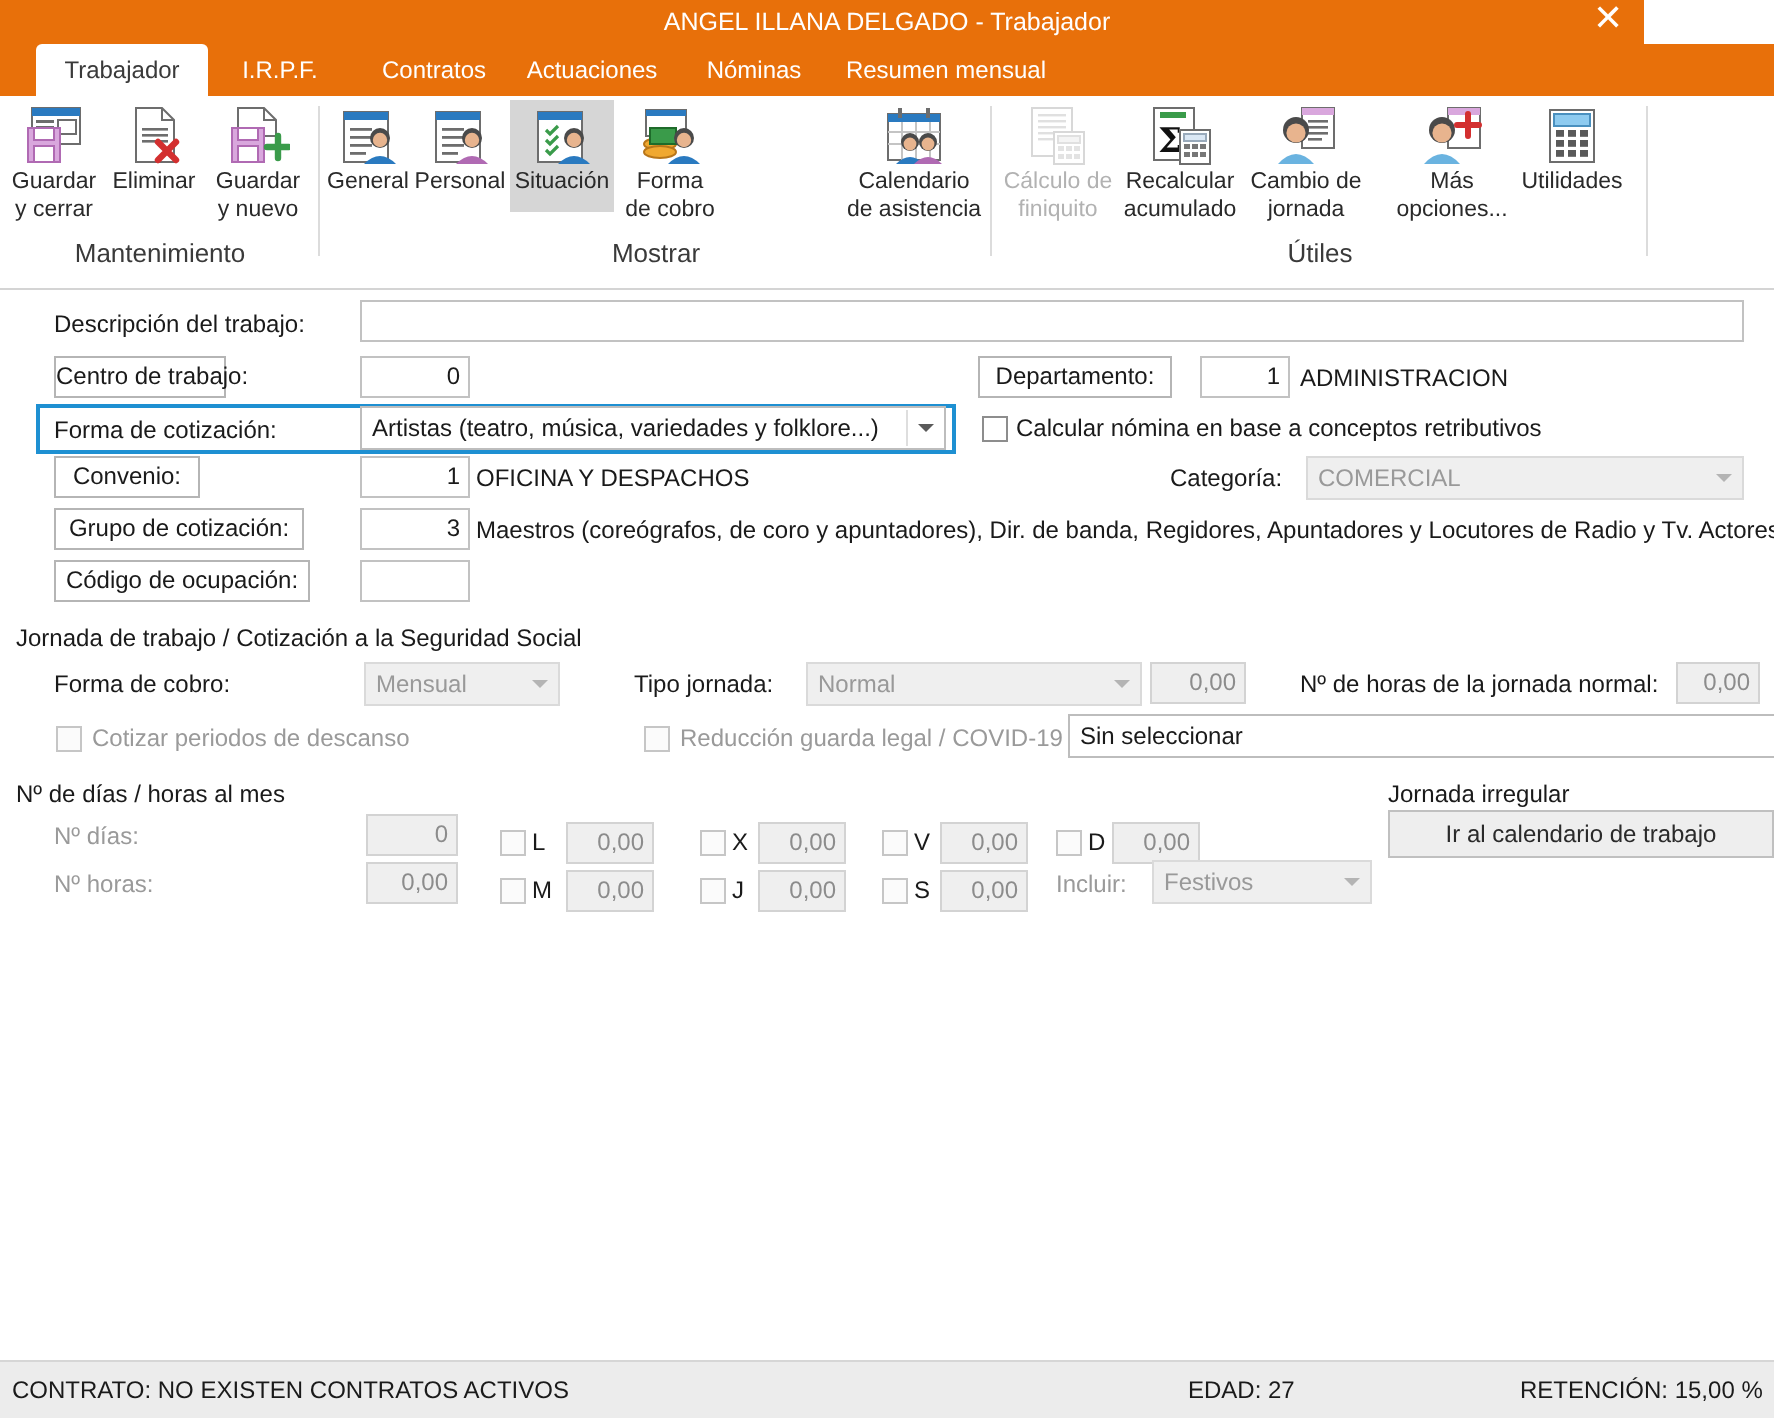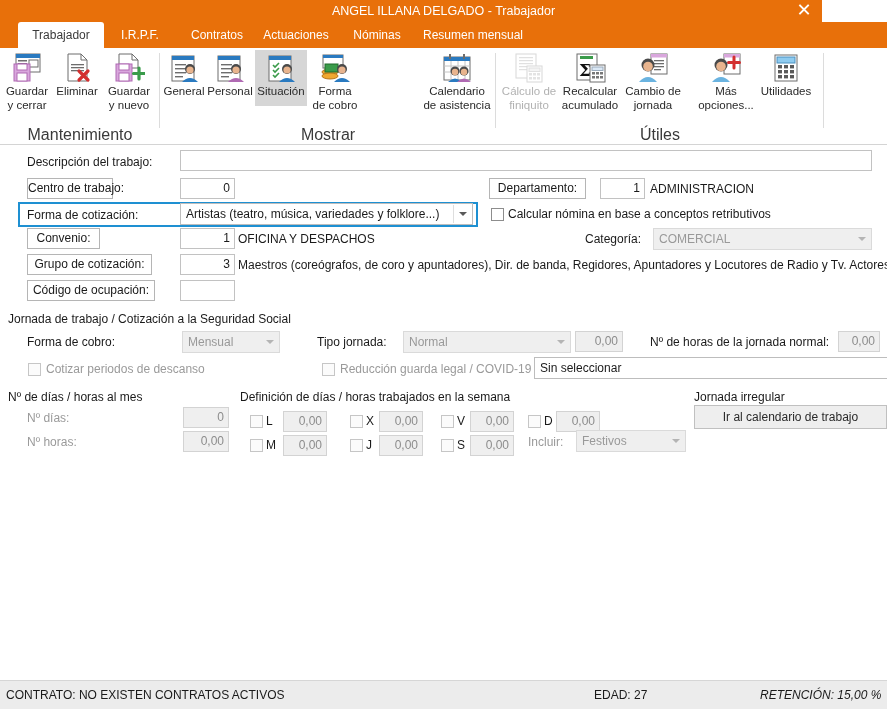--- a/index.html
+++ b/index.html
@@ -41,22 +41,22 @@
     background:#ffffff;color:#3a3a3a;border-radius:3px 3px 0 0;
   }
 
   
   .ribbon{
     position:absolute;left:0;top:48px;width:887px;height:96px;
     background:#ffffff;border-bottom:1px solid #d4d4d4;
   }
   .rgroup{position:absolute;top:0;height:96px;}
   .rgroup .gname{
-    position:absolute;bottom:0;left:0;width:100%;
-    text-align:center;font-size:16px;color:#3a3a3a;
+    position:absolute;bottom:10px;left:0;width:100%;
+    text-align:center;font-size:13px;color:#3a3a3a;
   }
   .rsep{
     position:absolute;top:5px;width:1px;height:75px;background:#dcdcdc;
   }
   .rbtn{
     position:absolute;top:2px;text-align:center;cursor:pointer;
     padding-top:2px;box-sizing:border-box;
   }
   .rbtn.selected{background:#d6d6d6;}
   .rbtn.disabled{color:#b0b0b0;cursor:default;}
@@ -435,21 +435,20 @@
           <i></i>
         </span>
     </div>
 
     <div class="lbl-plain" style="left:8px;top:245px;">Nº de días / horas al mes</div>
     <div class="lbl-dim" style="left:27px;top:266px;">Nº días:</div>
     <div class="fld num ro" style="left:183px;top:262px;width:46px;">0</div>
     <div class="lbl-dim" style="left:27px;top:290px;">Nº horas:</div>
     <div class="fld num ro" style="left:183px;top:286px;width:46px;">0,00</div>
 
-    <div class="lbl-plain" style="left:240px;top:245px;">Definición de días / horas trabajados en la semana</div>
     <div id="weekdays">
         <div class="cbx dim" style="left: 250px; top: 270px;"></div>
         <div class="lbl-plain" style="left: 266px; top: 269px;">L</div>
         <div class="fld num ro" style="left: 283px; top: 266px; width: 44px;">0,00</div>
         <div class="cbx dim" style="left: 250px; top: 294px;"></div>
         <div class="lbl-plain" style="left: 266px; top: 293px;">M</div>
         <div class="fld num ro" style="left: 283px; top: 290px; width: 44px;">0,00</div>
         <div class="cbx dim" style="left: 350px; top: 270px;"></div>
         <div class="lbl-plain" style="left: 366px; top: 269px;">X</div>
         <div class="fld num ro" style="left: 379px; top: 266px; width: 44px;">0,00</div>
@@ -476,16 +475,16 @@
     </div>
 
     <div class="lbl-plain" style="left:694px;top:245px;">Jornada irregular</div>
     <div class="btn3d" style="left:694px;top:260px;width:193px;">Ir al calendario de trabajo</div>
 
   </div>
 
   <div class="statusbar">
     <div class="st" style="left:6px;">CONTRATO: NO EXISTEN CONTRATOS ACTIVOS</div>
     <div class="st" style="left:594px;">EDAD: 27</div>
-    <div class="st" style="left:760px;font-style:italic;">RETENCIÓN: 15,00 %</div>
+    <div class="st" style="left:760px;">RETENCIÓN: 15,00 %</div>
   </div>
 
 </div>
 
 </body></html>

